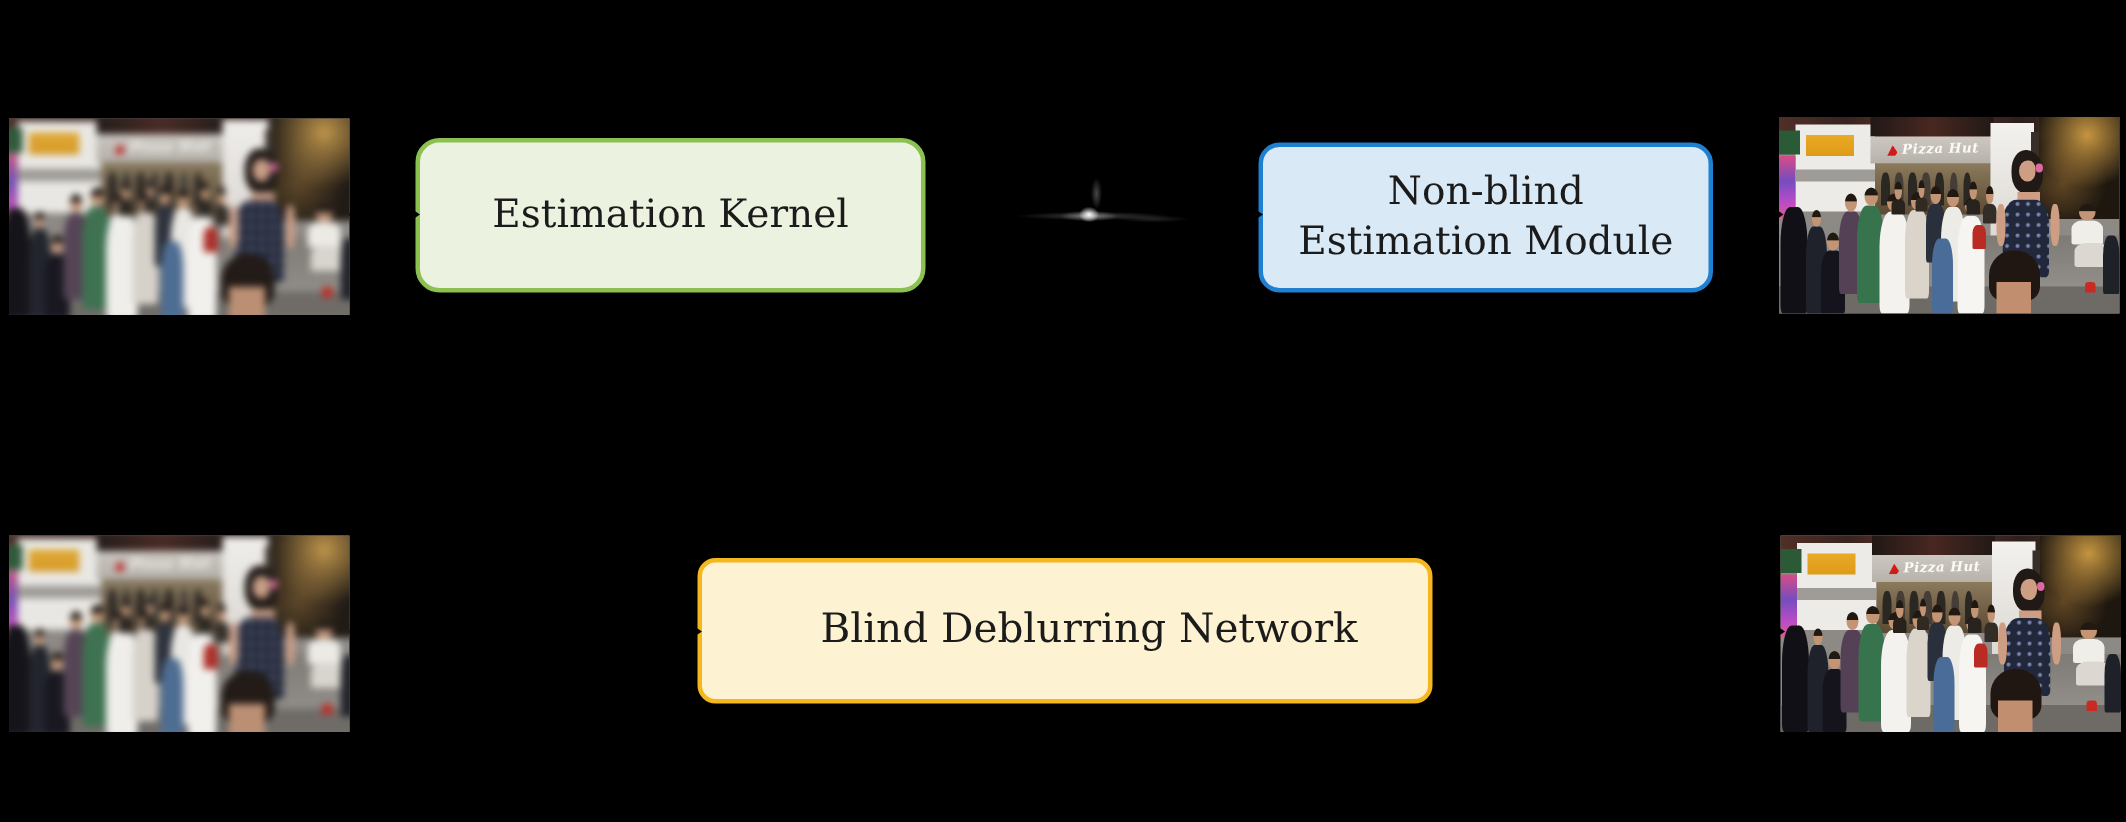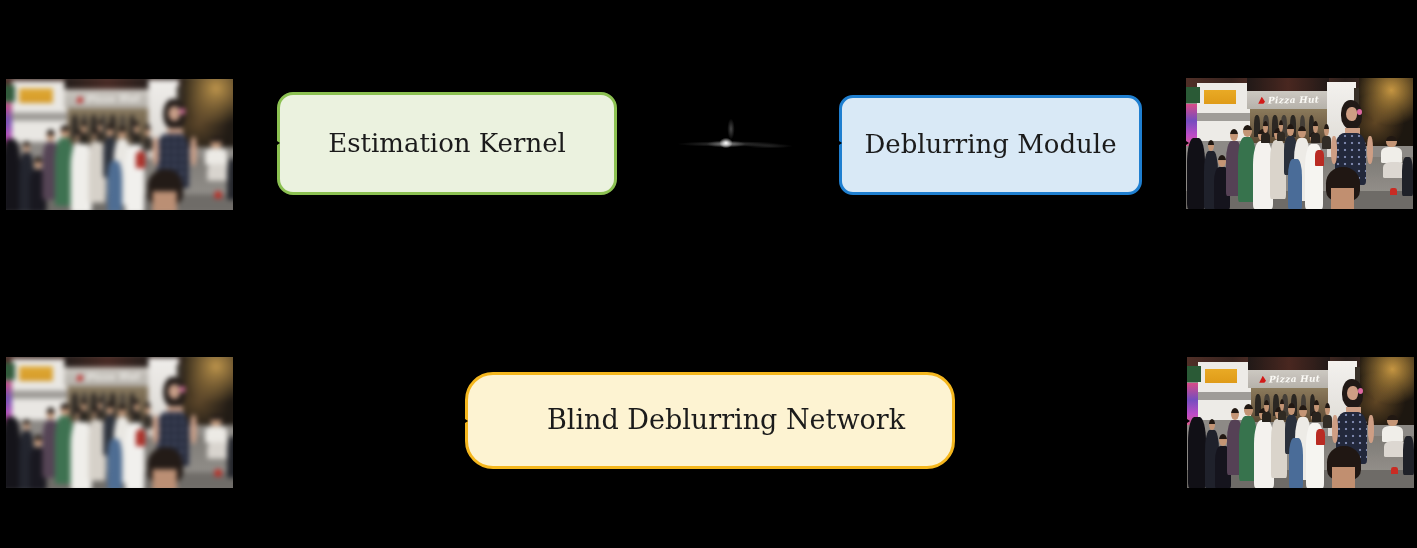--- a/index.html
+++ b/index.html
@@ -3,21 +3,21 @@
 <meta charset="utf-8">
 <style>
   html,body{margin:0;padding:0;background:#000;}
   .canvas{position:relative;width:1417px;height:548px;background:#000;overflow:hidden;
           font-family:"DejaVu Serif","Liberation Serif",serif;}
   .node{position:absolute;border:3px solid;border-radius:16px;display:flex;flex-direction:column;
         align-items:center;justify-content:center;text-align:center;color:#1b1b1b;
         font-size:26px;line-height:1.28;box-sizing:border-box;}
   .node-green{left:277px;top:92px;width:340px;height:103px;border-radius:16px;}
   .node-blue{left:839px;top:95px;width:303px;height:100px;border-radius:14px;}
-  .node-yellow{left:465px;top:372px;width:490px;height:97px;border-radius:28px;font-size:27px;padding-left:32px;}
+  .node-yellow{left:465px;top:372px;width:490px;height:97px;border-radius:12px;font-size:27px;padding-left:32px;}
   .photo{position:absolute;width:227px;height:131px;overflow:hidden;background:#8d8a86;}
   .scene{position:absolute;left:0;top:0;width:100%;height:100%;}
   .photo.blurred .scene{filter:blur(2.3px) saturate(.95);transform:scale(1.05);}
   .photo.sharp .scene{filter:saturate(1.05) contrast(1.04);}
   .kernel{position:absolute;left:654px;top:117px;width:145px;height:52px;background:
     radial-gradient(ellipse 9px 7px at 72px 26px, rgba(255,255,255,.98) 0%, rgba(255,255,255,.28) 55%, rgba(255,255,255,0) 75%),
     radial-gradient(ellipse 26px 5px at 72px 27px, rgba(205,205,205,.5), rgba(205,205,205,0) 75%),
     radial-gradient(ellipse 65px 3.5px at 75px 27px, rgba(175,175,175,.35), rgba(175,175,175,0) 80%),
     radial-gradient(ellipse 5px 14px at 77px 12px, rgba(185,185,185,.38), rgba(185,185,185,0) 75%),
     radial-gradient(ellipse 30px 3px at 115px 29px, rgba(120,120,120,.3), rgba(120,120,120,0) 80%);}
@@ -328,21 +328,22 @@
       </div>
     </div>
 
   <div class="node node-green" style="background-color: rgb(235, 242, 223); border-color: rgb(140, 193, 82);">
     <span>Estimation Kernel</span>
   </div>
 
   <div class="kernel"></div>
 
   <div class="node node-blue" style="background-color: rgb(217, 233, 246); border-color: rgb(31, 127, 208);">
-    <span>Deblurring Module</span>
+    <span>Non-blind</span>
+    <span>Estimation Module</span>
   </div>
 
   <div class="node node-yellow" style="background-color: rgb(253, 243, 210); border-color: rgb(245, 183, 30);">
     <span>Blind Deblurring Network</span>
   </div>
 
   <div class="arrow" style="left:233px;top:142px;width:38px">
       <span class="head"></span>
     </div>
   <div class="arrow" style="left:620px;top:142px;width:36px">

